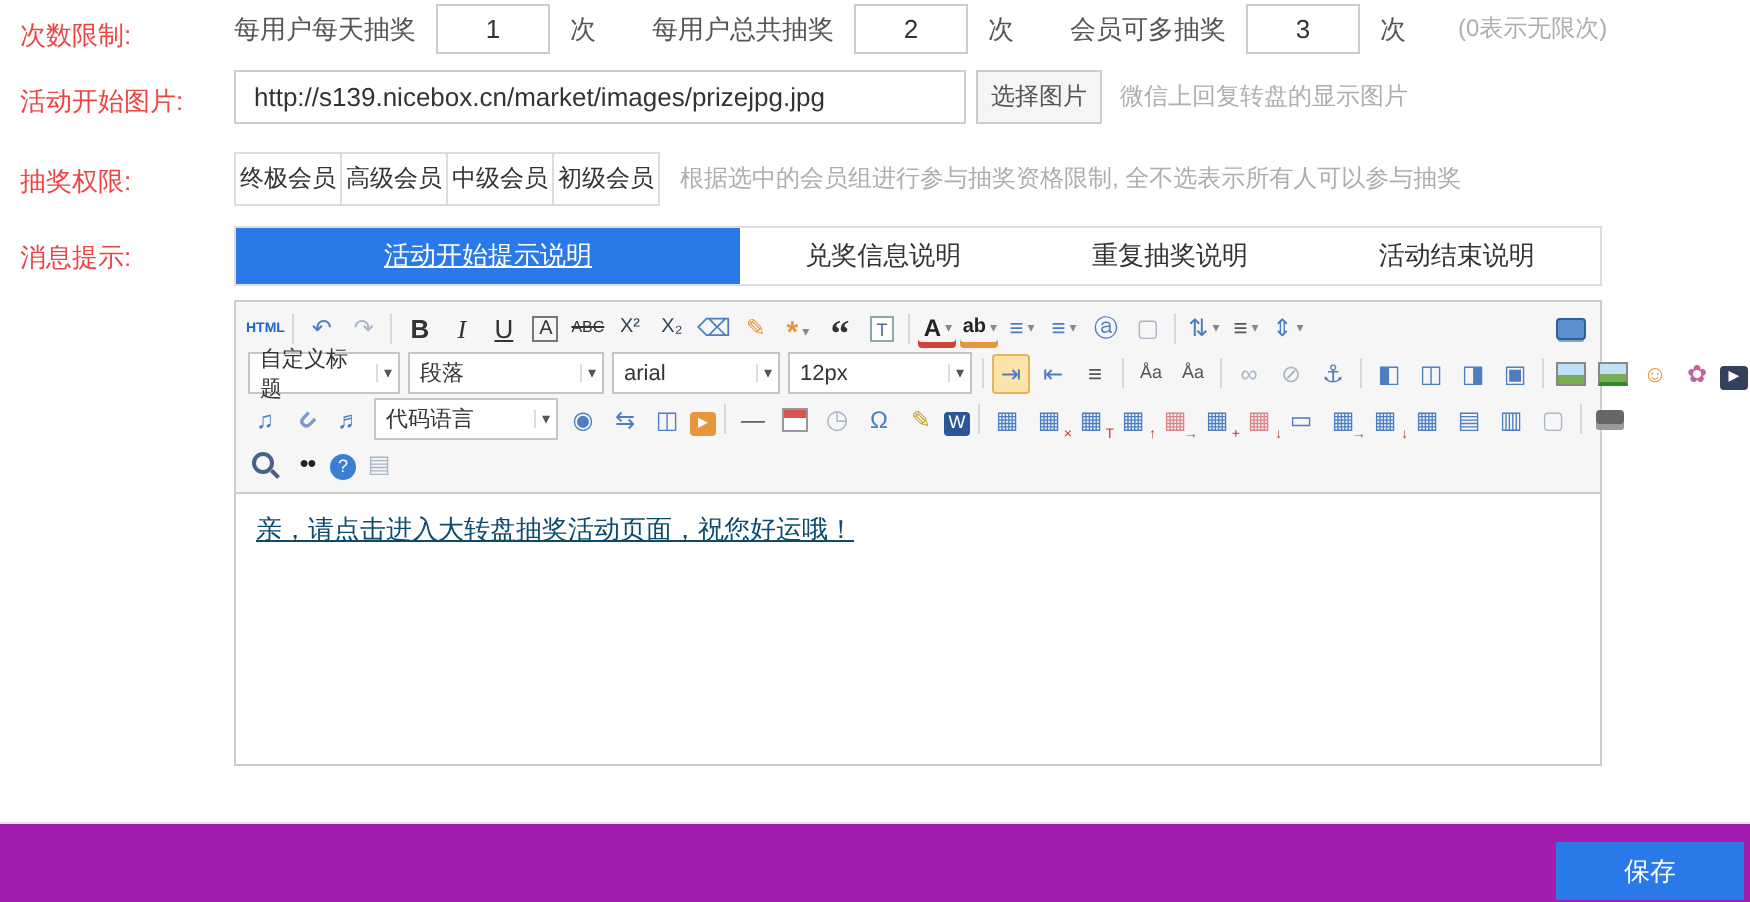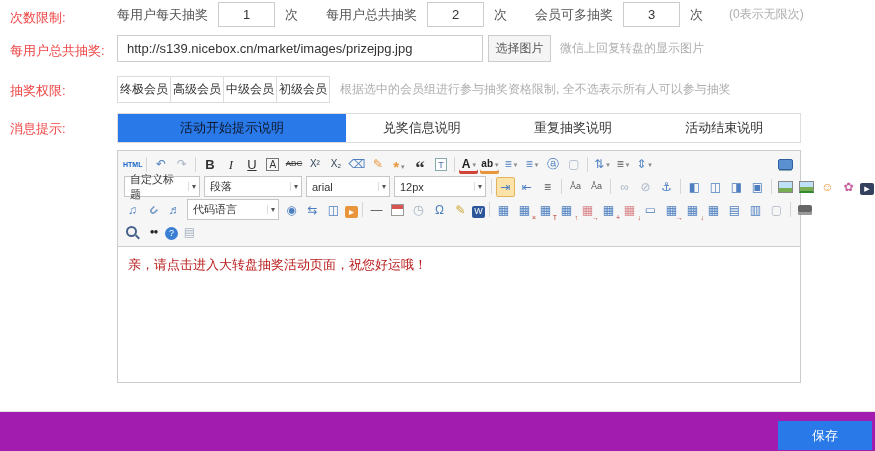--- a/index.html
+++ b/index.html
@@ -36,21 +36,21 @@
     font-size:12px; color:#333; cursor:pointer; margin-left:-1px;
     font-family:"Liberation Sans","DejaVu Sans",sans-serif; }
   .member-btn:first-child { margin-left:0; }
   .perm-row .note { margin-left:10px; }
 
   
   .tabs { position:absolute; left:117px; top:113px; width:684px; height:30px;
     border:1px solid #ddd; background:#fff; display:flex; }
   .tab { display:flex; align-items:center; justify-content:center; font-size:13px;
     color:#333; cursor:pointer; flex:1; white-space:nowrap; }
-  .tab.active { flex:none; width:228px; background:var(--accent); color:#0f172a; }
+  .tab.active { flex:none; width:252px; background:var(--accent); color:#ffffff;text-decoration:underline; }
 
   
   .editor { position:absolute; left:117px; top:150px; width:684px; height:233px;
     border:1px solid #ccc; display:flex; flex-direction:column; background:#fff; }
   .toolbar { background:#f6f6f6; border-bottom:1px solid #ccc; padding:2px 2px 3px; }
   .trow { display:flex; align-items:center; padding:1px 2px; }
   .tsep { width:1px; height:15px; background:#d6d6d6; margin:0 3px; flex:none; }
   .tsp  { flex:1; }
   .ti { position:relative; display:inline-flex; align-items:center; justify-content:center;
     min-width:19px; height:20px; margin:0 1px; font-size:12px; cursor:pointer;
@@ -90,35 +90,35 @@
   .word{background:#2b579a;color:#fff;font-size:9px;min-width:13px;height:12px;border-radius:2px;margin-top:4px}
   .printer span.g{width:14px;height:10px;display:inline-block;background:#666;border-radius:2px;box-shadow:inset 0 -3px 0 #9a9a9a}
   .mag span.g{position:relative;width:15px;height:15px;display:inline-block}
   .mag span.g::before{content:"";position:absolute;left:1px;top:1px;width:7px;height:7px;border:2px solid #46618c;border-radius:50%}
   .mag span.g::after{content:"";position:absolute;left:10px;top:11px;width:5px;height:2px;background:#46618c;transform:rotate(45deg)}
   .bino{color:#222;font-size:8px;letter-spacing:-1px;font-weight:bold}
   .help{background:#3b7fd4;color:#fff;border-radius:50%;min-width:13px;height:13px;font-size:9px;margin-top:3px}
   .clip span.g{display:inline-block;color:#7a9cc6;font-weight:bold;transform:rotate(45deg)}
   .clock{font-size:13px}
 
-  .editor-body { flex:1; background:#fff; padding:8px 10px; font-size:13px; color:#b91c1c;
-    line-height:1.5; overflow:hidden; }
+  .editor-body { flex:1; background:#fff; padding:8px 10px; font-size:13px; color:#0c4a6e;
+    line-height:1.5; overflow:hidden;text-decoration:underline; }
 
   
   .footer { position:absolute; left:0; top:411px; width:875px; height:46px;
     background:#a21caf; border-top:1px solid #e2e2e2; }
   .save-btn { position:absolute; right:3px; top:9px; width:94px; height:29px;
     background:var(--accent); color:#fff; border:none; font-size:13px; cursor:pointer;
     font-family:"Liberation Sans","DejaVu Sans",sans-serif; }
 </style>
 </head>
 <body>
 
 <div class="form-label" style="top:9px">次数限制:</div>
-<div class="form-label" style="top:42px">每用户总共抽奖:</div>
+<div class="form-label" style="top:42px">活动开始图片:</div>
 <div class="form-label" style="top:82px">抽奖权限:</div>
 <div class="form-label" style="top:120px">消息提示:</div>
 
 <div class="limit-row">
     <span class="flabel">每用户每天抽奖</span>
     <input class="num-input" value="1" style="">
     <span class="flabel">次</span>
     <span class="flabel gap">每用户总共抽奖</span>
     <input class="num-input" value="2" style="">
     <span class="flabel">次</span>

